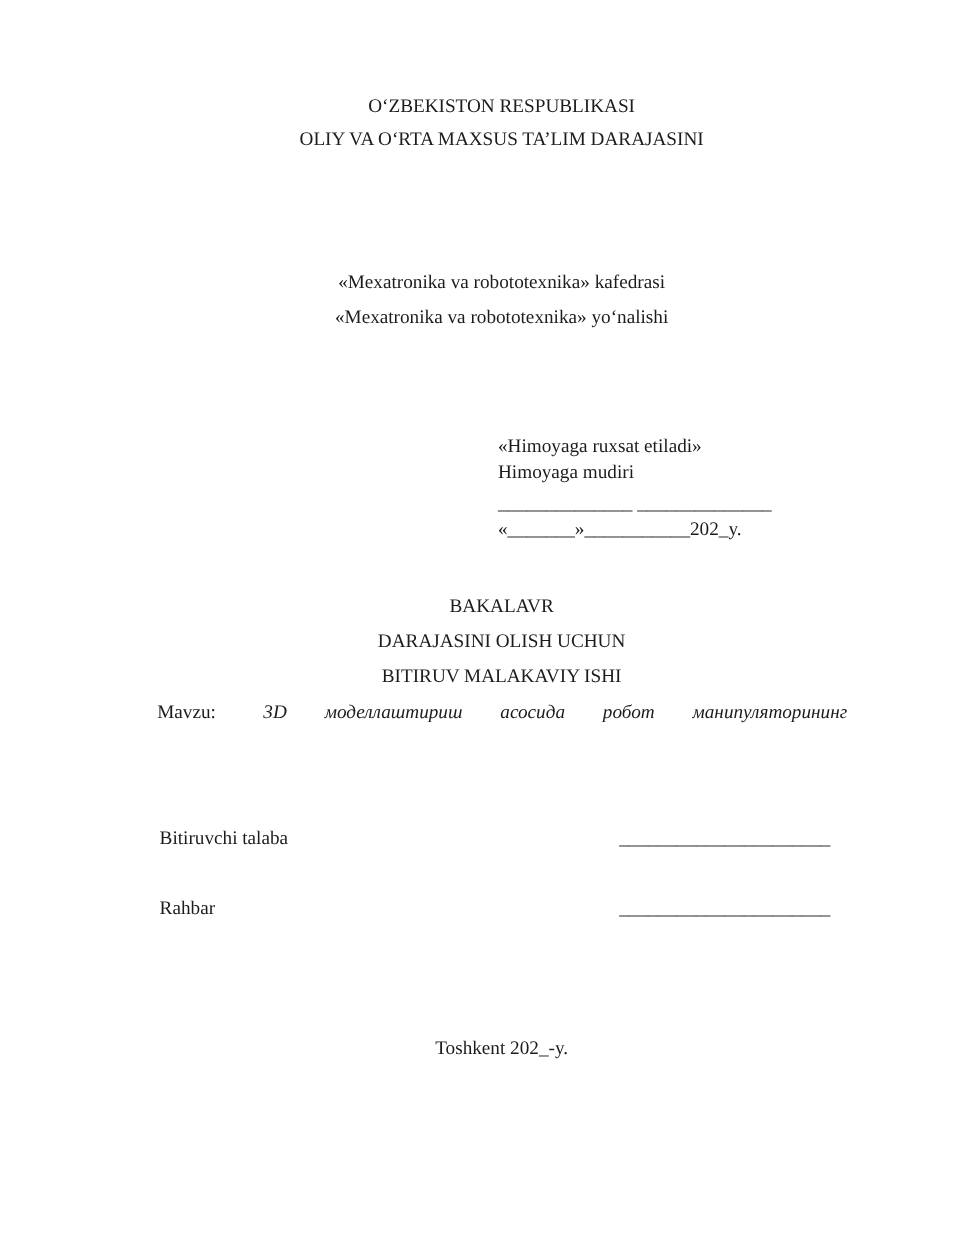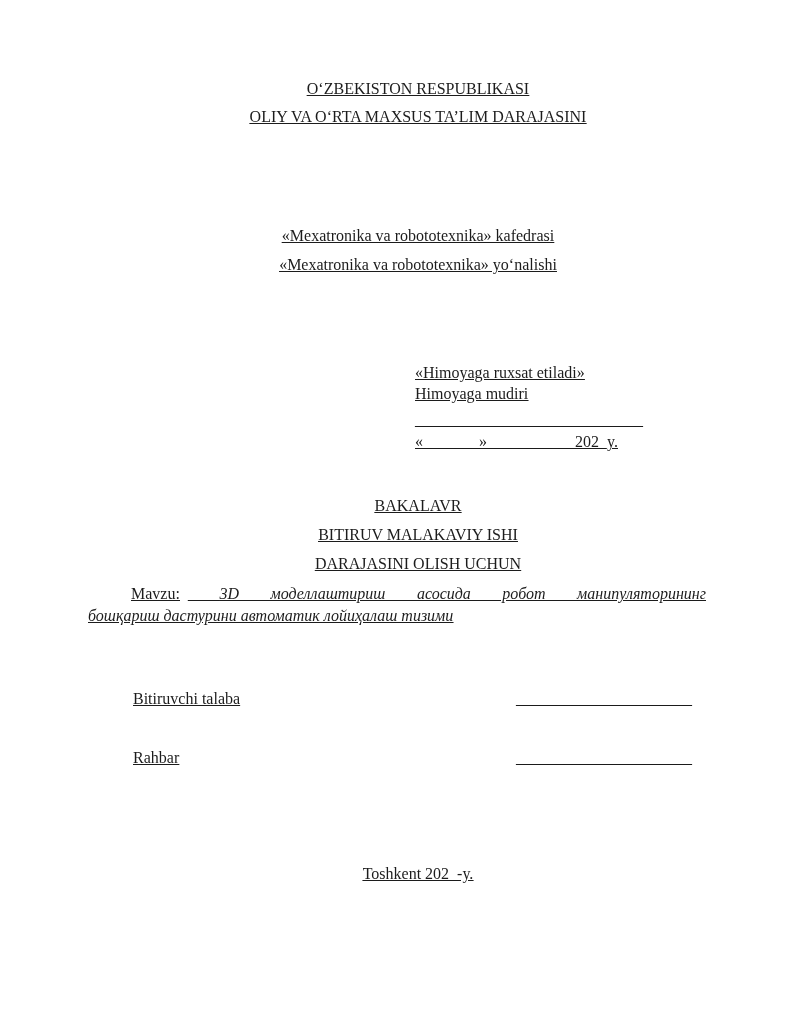--- a/index.html
+++ b/index.html
@@ -1,15 +1,15 @@
 <!DOCTYPE html>
 <html><head>
 <meta charset="utf-8">
 <style>
-  * { margin: 0; padding: 0; box-sizing: border-box; text-decoration: underline; }
+  * { margin: 0; padding: 0; box-sizing: border-box; }
   html, body { background: #ffffff; }
   .page {
     position: relative;
     width: 800px;
     height: 1035px;
     background: #ffffff;
     font-family: "Liberation Serif", "DejaVu Serif", serif;
     font-size: 16px;
     color: #1c1c1c;
     overflow: hidden;
@@ -66,27 +66,26 @@
     <div>Himoyaga mudiri</div>
   </div>
 
   <div class="abs right-block lh22" style="top:409px">
     <div class="sig-line">______________ ______________</div>
     <div class="sig-line">«_______»___________202_y.</div>
   </div>
 
   <div class="abs center-block lh29" style="top:491px">
     <div>BAKALAVR</div>
+    <div>DARAJASINI OLISH UCHUN</div>
     <div>BITIRUV MALAKAVIY ISHI</div>
-    <div>DARAJASINI OLISH UCHUN</div>
   </div>
 
   <div class="abs topic-block" style="top:583px">
     <div class="topic-line1"><span class="topic-label">Mavzu:</span> <span class="topic-italic">3D моделлаштириш асосида робот манипуляторининг</span></div>
-    <div class="topic-line2">бошқариш дастурини автоматик лойиҳалаш тизими</div>
   </div>
 
   <div class="abs sig-row" style="top:688px">
     <span>Bitiruvchi talaba</span>
     <span class="sig-line">______________________</span>
   </div>
 
   <div class="abs sig-row" style="top:747px">
     <span>Rahbar</span>
     <span class="sig-line">______________________</span>

